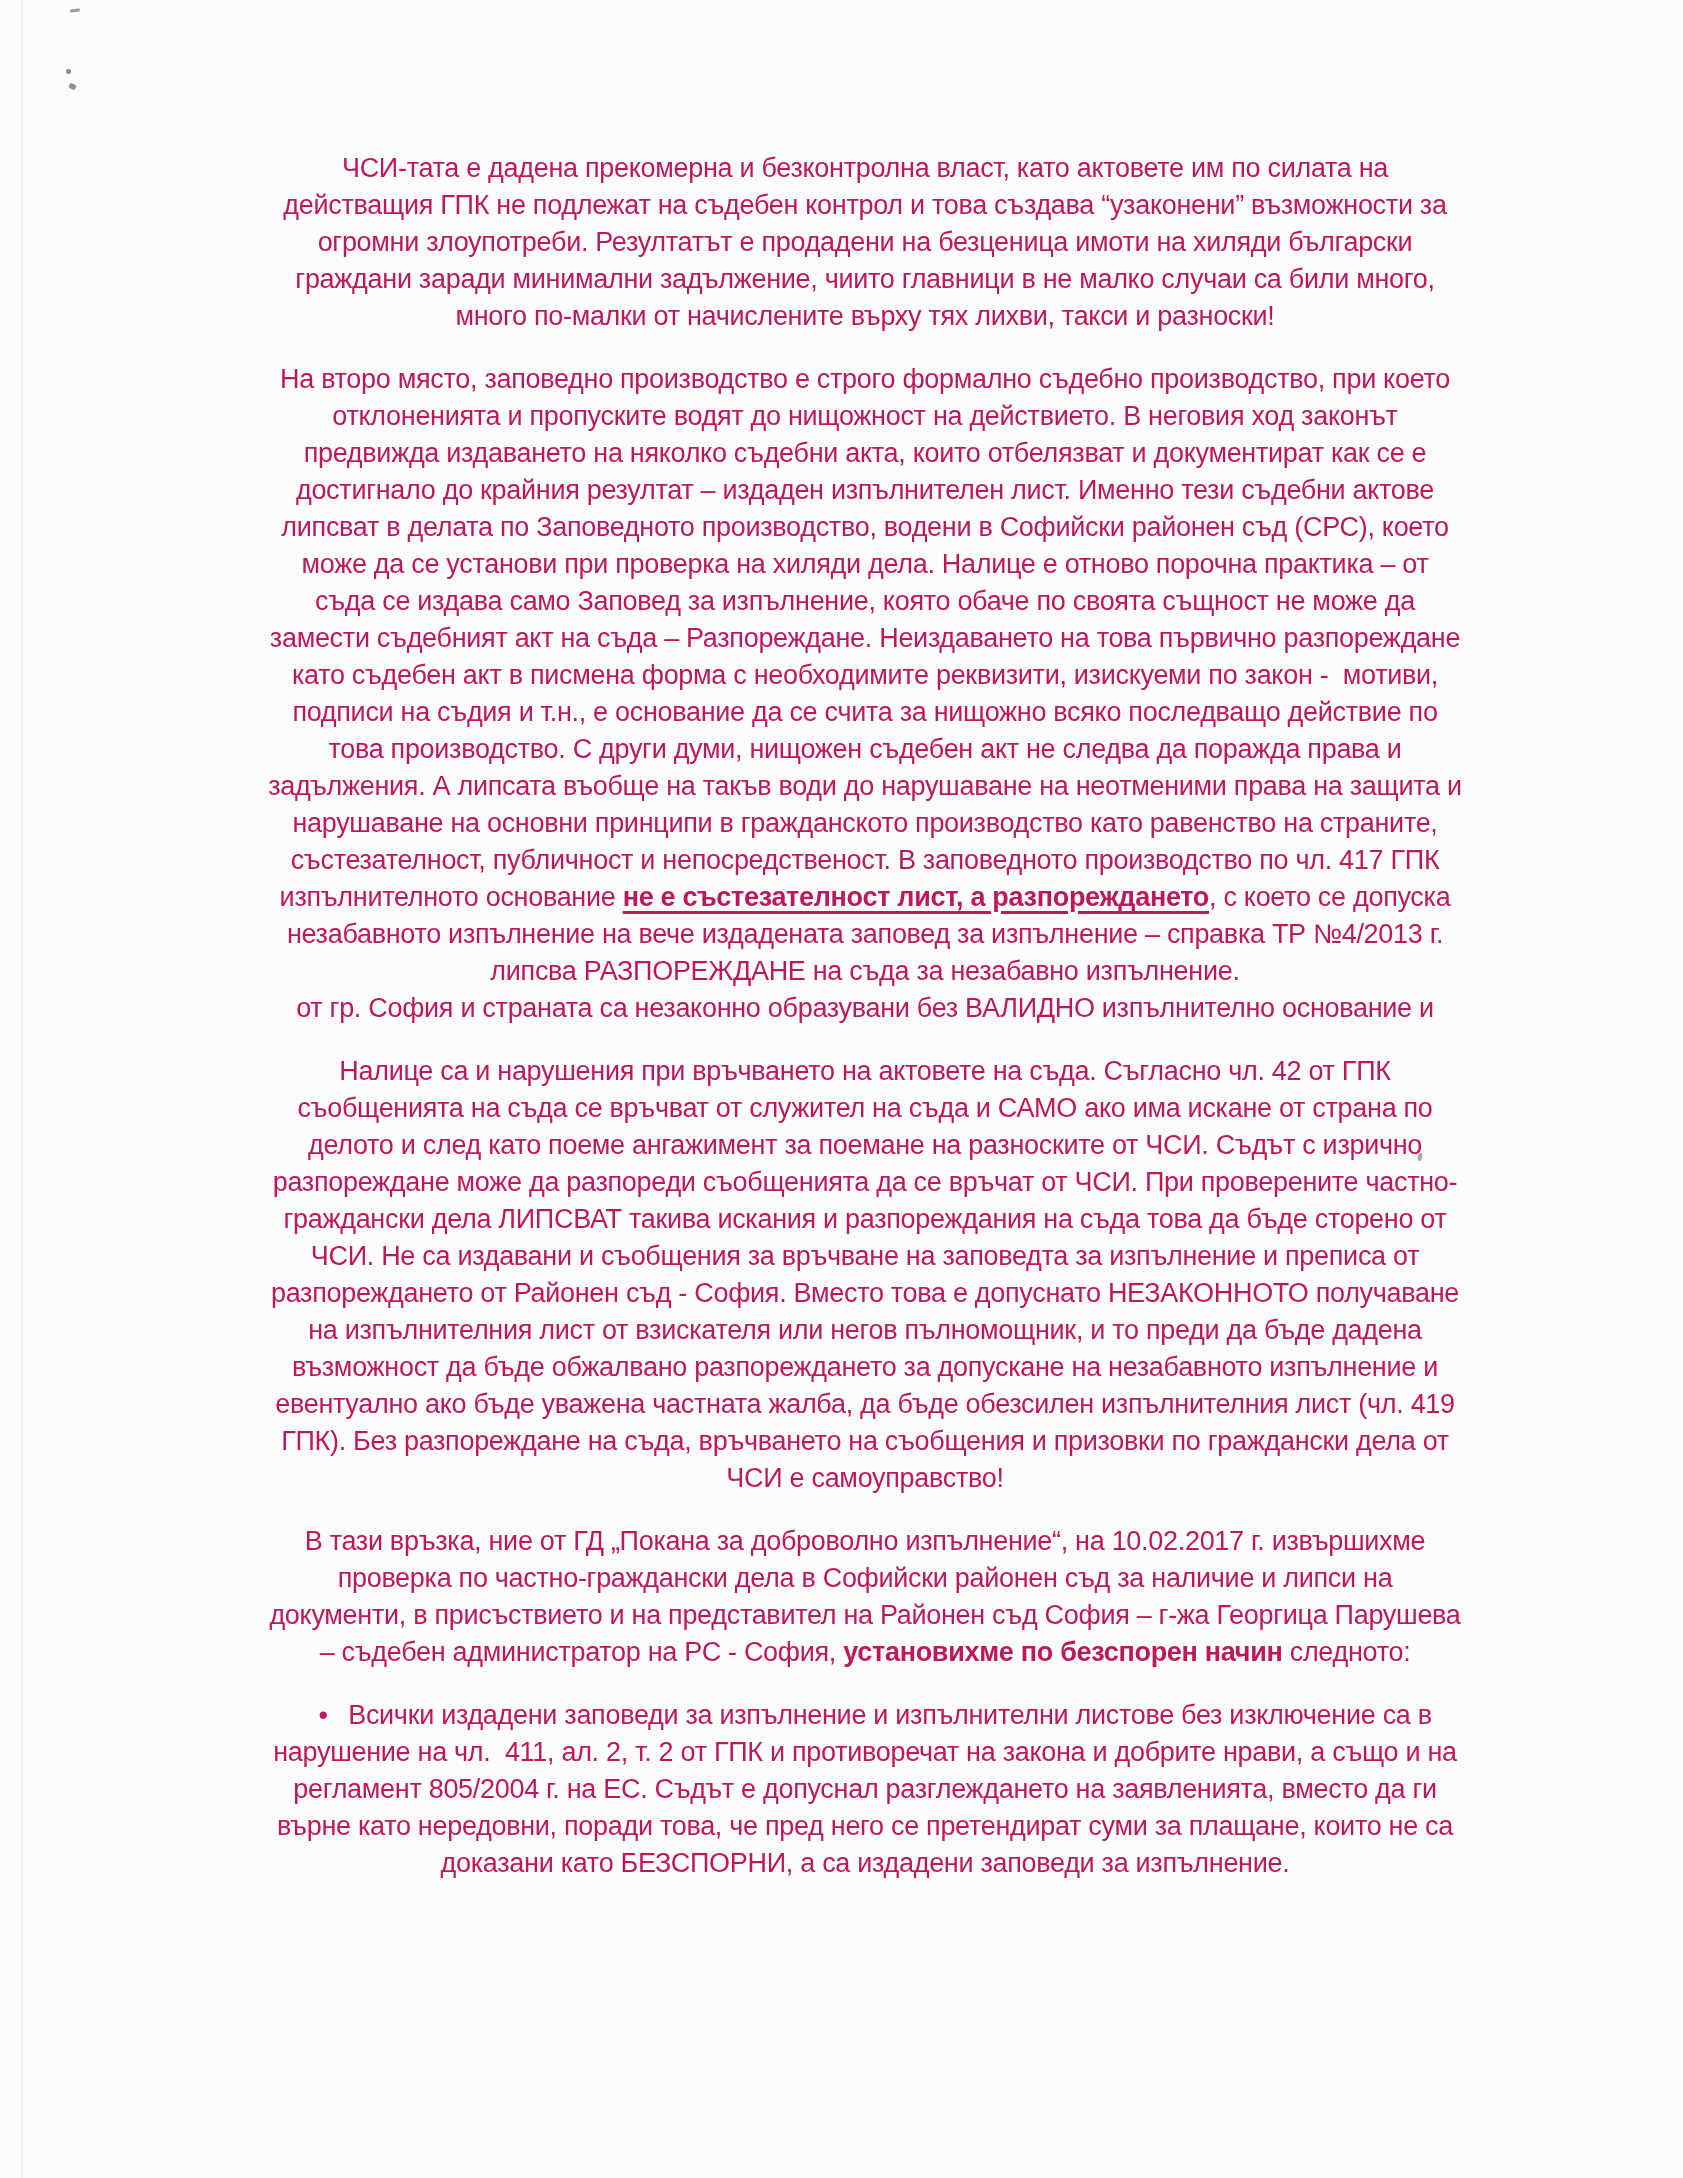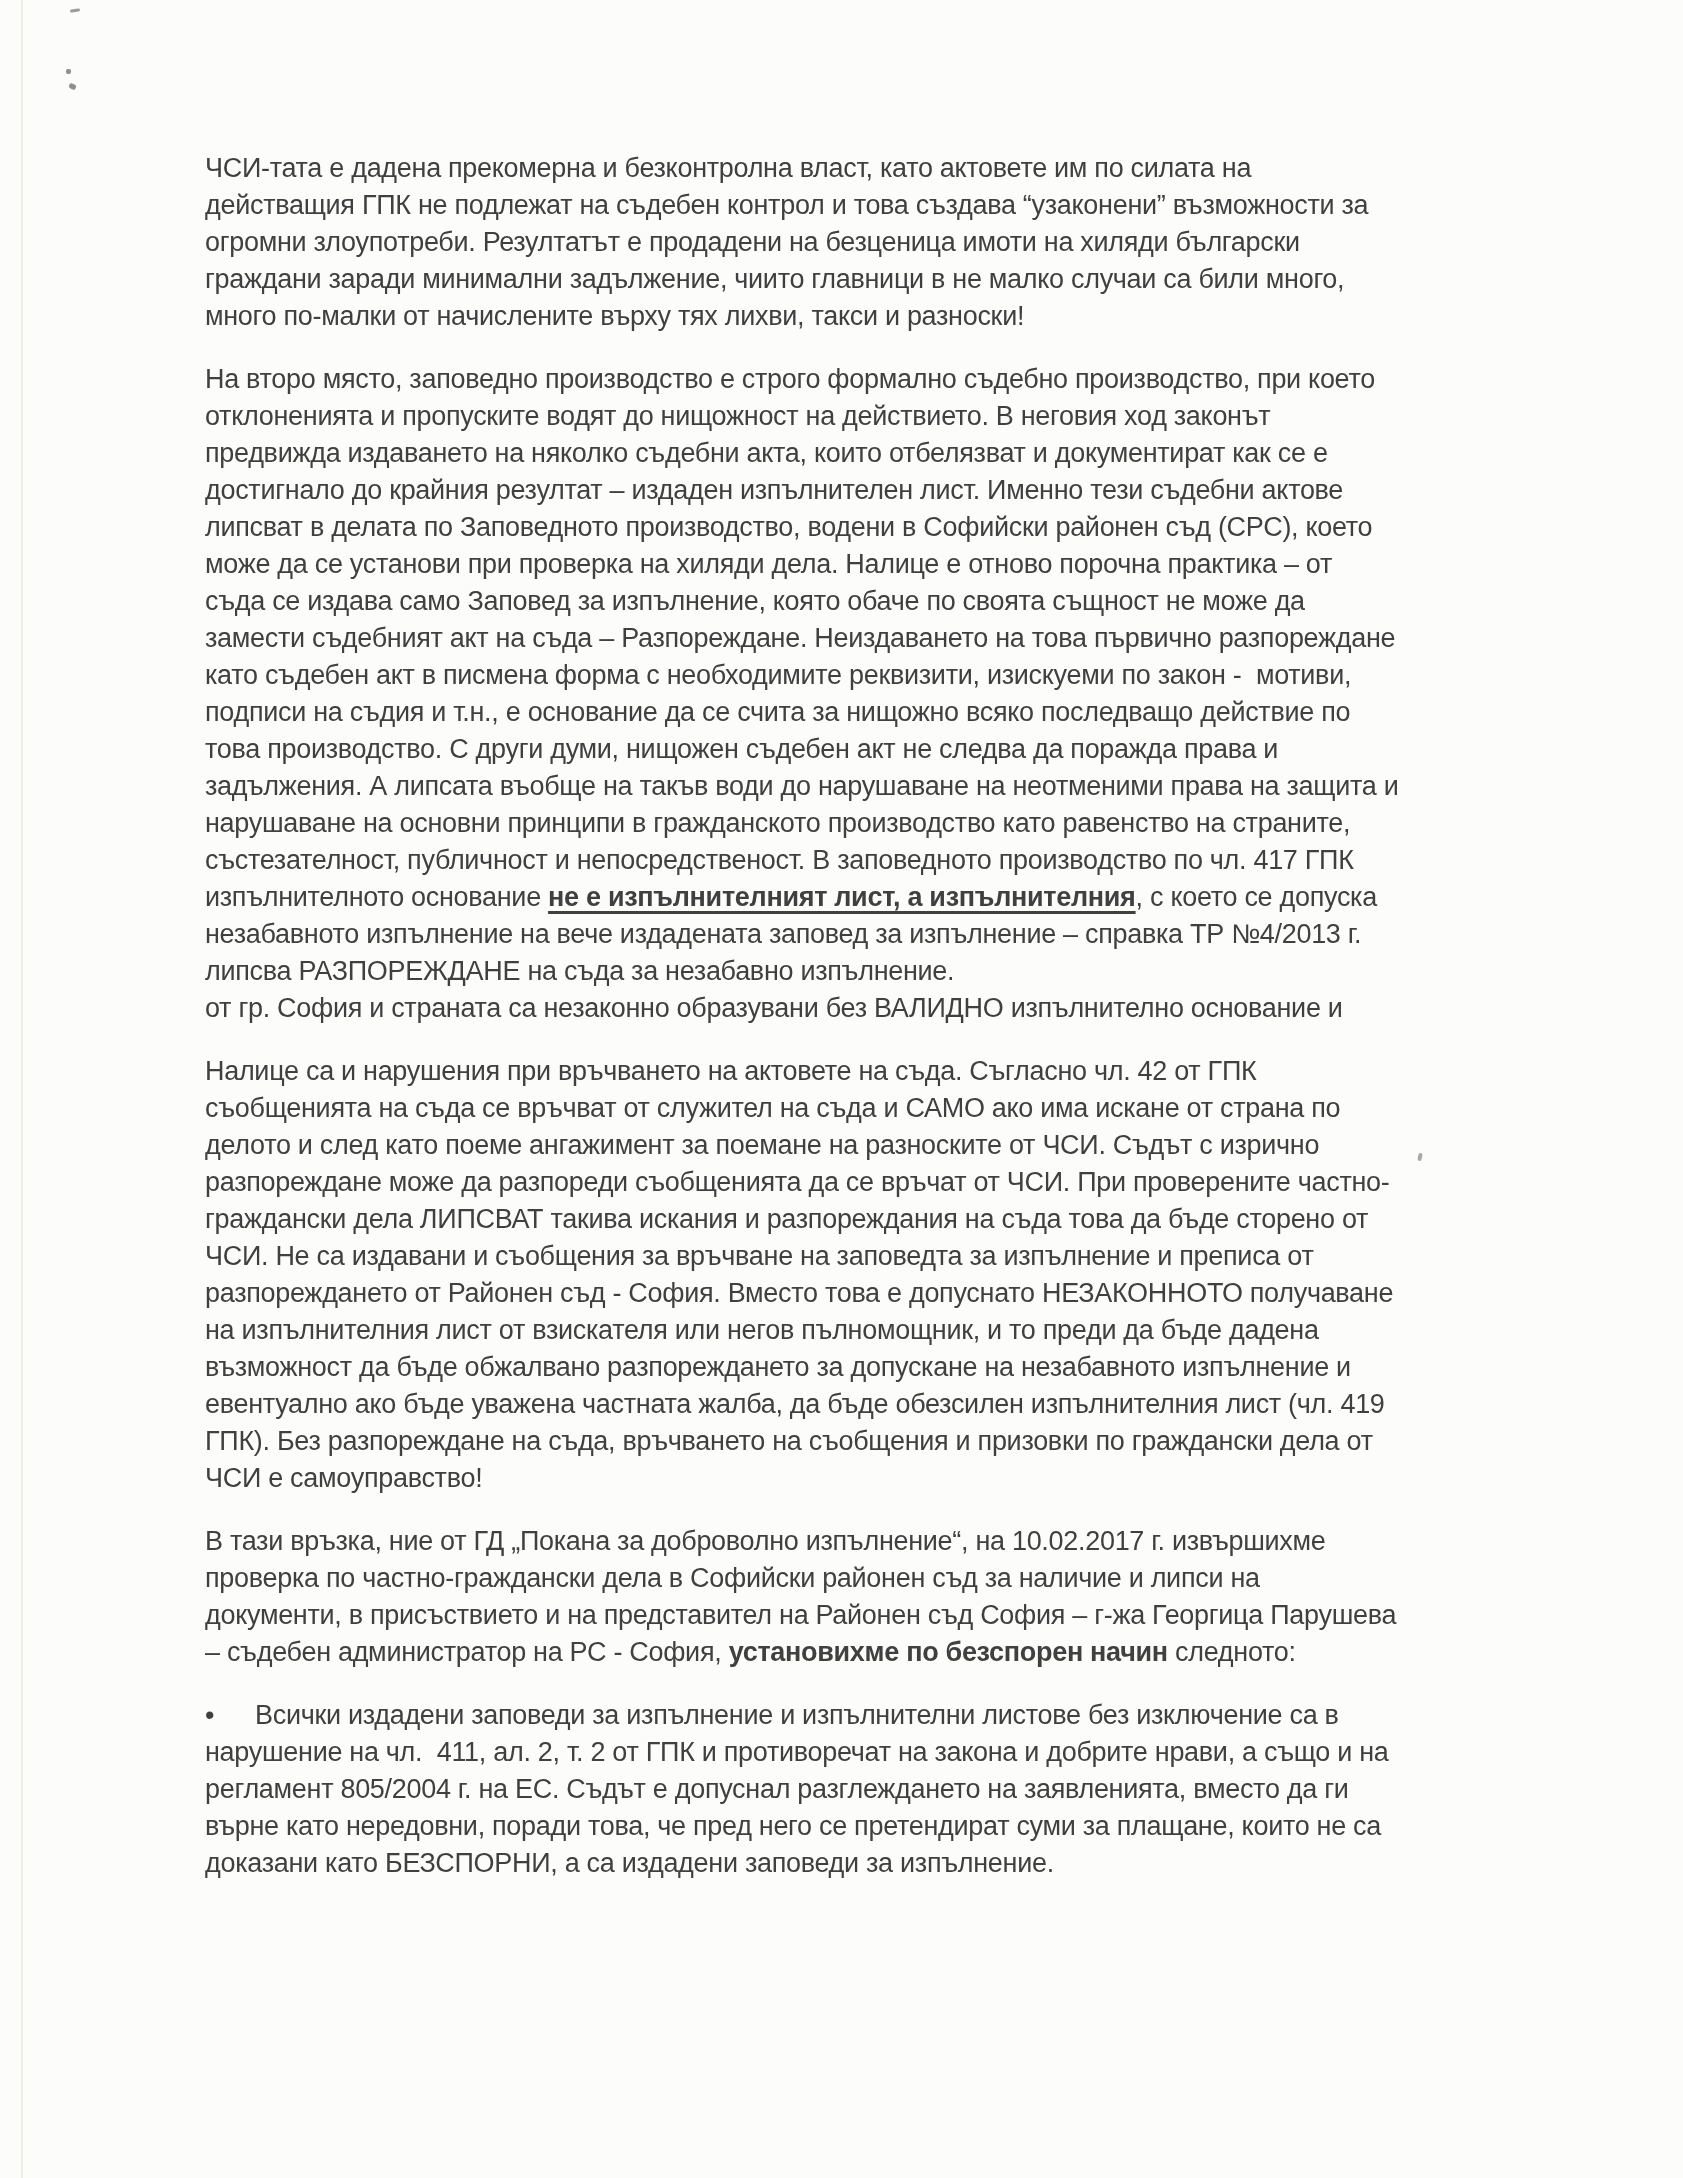--- a/index.html
+++ b/index.html
@@ -4,21 +4,22 @@
 <style>
   html,body{margin:0;padding:0;}
   body{background:#fcfcfb;}
   .page{
     position:relative;
     width:1486px;
     height:2178px;
     background:#fcfcfb;
     overflow:hidden;
     font-family:"Liberation Sans","DejaVu Sans",sans-serif;
-    color:#404040;
+    color:#be185d;
+    text-align:center;
   }
   .content{
     position:absolute;
     left:205px;
     top:150px;
     width:1320px;
   }
   .para{margin:0 0 26px 0;}
   .line{
     font-size:27px;
@@ -75,21 +76,21 @@
         <div class="line"><span>липсват в делата по Заповедното производство, водени в Софийски районен съд (СРС), което</span></div>
         <div class="line"><span>може да се установи при проверка на хиляди дела. Налице е отново порочна практика – от</span></div>
         <div class="line"><span>съда се издава само Заповед за изпълнение, която обаче по своята същност не може да</span></div>
         <div class="line"><span>замести съдебният акт на съда – Разпореждане. Неиздаването на това първично разпореждане</span></div>
         <div class="line"><span>като съдебен акт в писмена форма с необходимите реквизити, изискуеми по закон -&nbsp; мотиви,</span></div>
         <div class="line"><span>подписи на съдия и т.н., е основание да се счита за нищожно всяко последващо действие по</span></div>
         <div class="line"><span>това производство. С други думи, нищожен съдебен акт не следва да поражда права и</span></div>
         <div class="line"><span>задължения. А липсата въобще на такъв води до нарушаване на неотменими права на защита и</span></div>
         <div class="line"><span>нарушаване на основни принципи в гражданското производство като равенство на страните,</span></div>
         <div class="line"><span>състезателност, публичност и непосредственост. В заповедното производство по чл. 417 ГПК</span></div>
-        <div class="line"><span>изпълнителното основание </span><span class="bold underline">не е изпълнителният лист, а изпълнителния</span><span>, с което се допуска</span></div>
+        <div class="line"><span>изпълнителното основание </span><span class="bold underline">не е състезателност лист, а разпореждането</span><span>, с което се допуска</span></div>
         <div class="line"><span>незабавното изпълнение на вече издадената заповед за изпълнение – справка ТР №4/2013 г.</span></div>
         <div class="line"><span>липсва РАЗПОРЕЖДАНЕ на съда за незабавно изпълнение.</span></div>
         <div class="line"><span>от гр. София и страната са незаконно образувани без ВАЛИДНО изпълнително основание и</span></div>
       </div>
       <div class="para">
         <div class="line"><span>Налице са и нарушения при връчването на актовете на съда. Съгласно чл. 42 от ГПК</span></div>
         <div class="line"><span>съобщенията на съда се връчват от служител на съда и САМО ако има искане от страна по</span></div>
         <div class="line"><span>делото и след като поеме ангажимент за поемане на разноските от ЧСИ. Съдът с изрично</span></div>
         <div class="line"><span>разпореждане може да разпореди съобщенията да се връчат от ЧСИ. При проверените частно-</span></div>
         <div class="line"><span>граждански дела ЛИПСВАТ такива искания и разпореждания на съда това да бъде сторено от</span></div>

